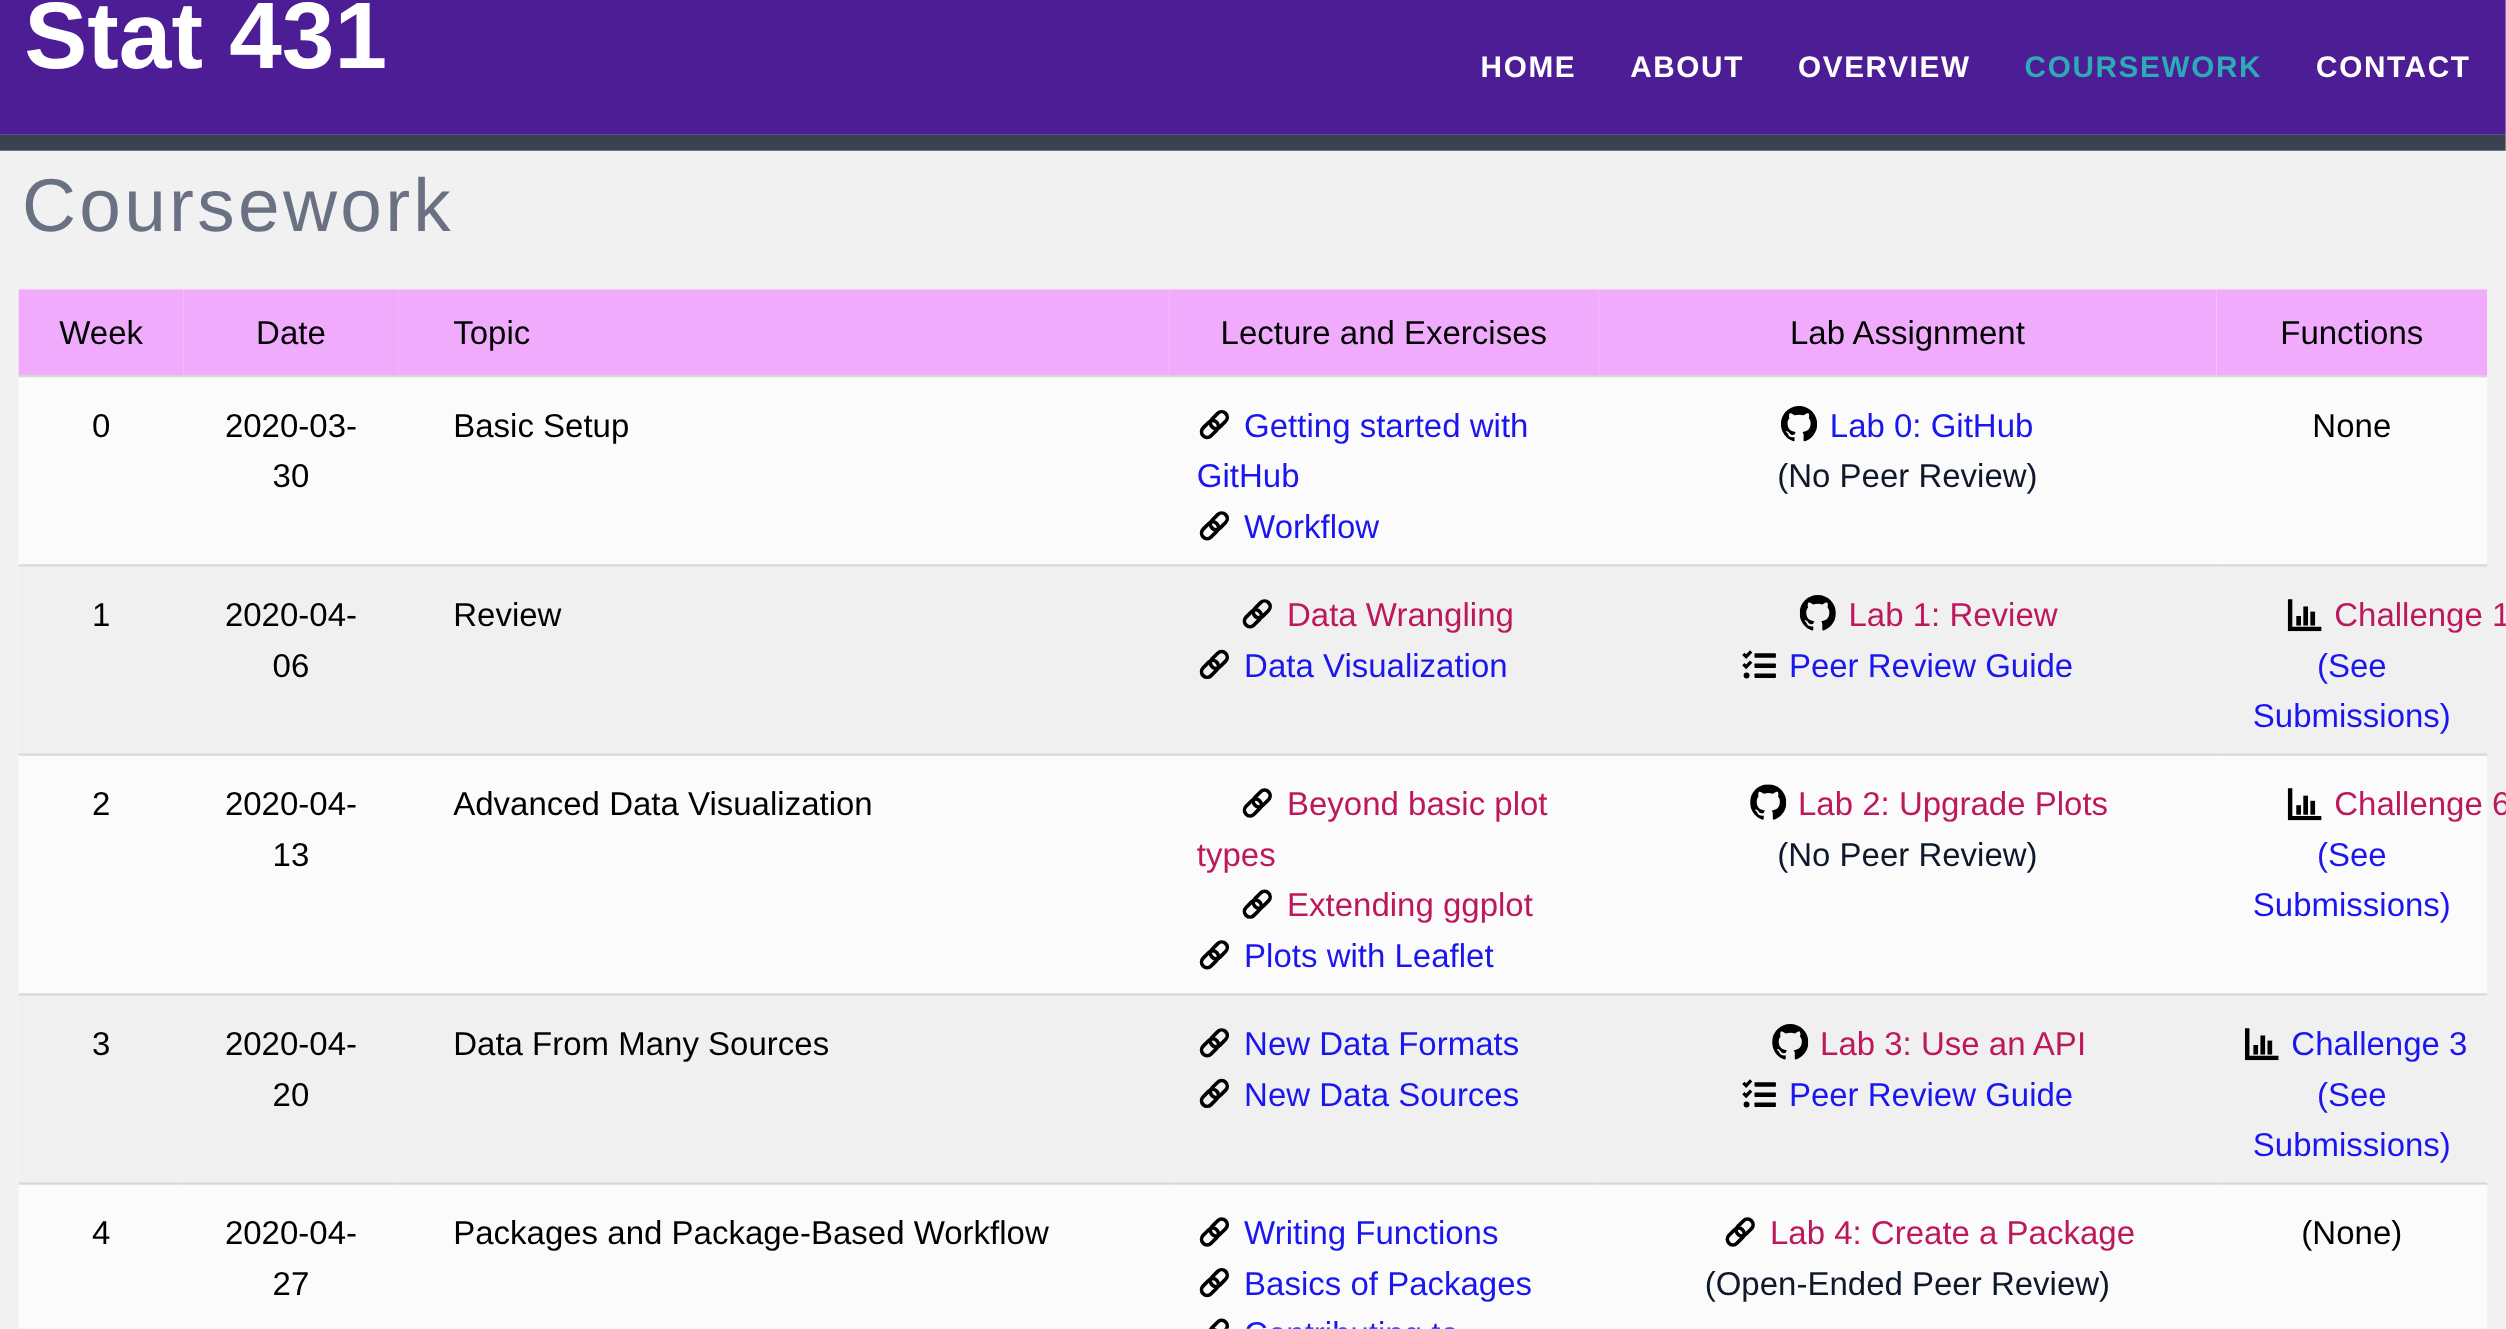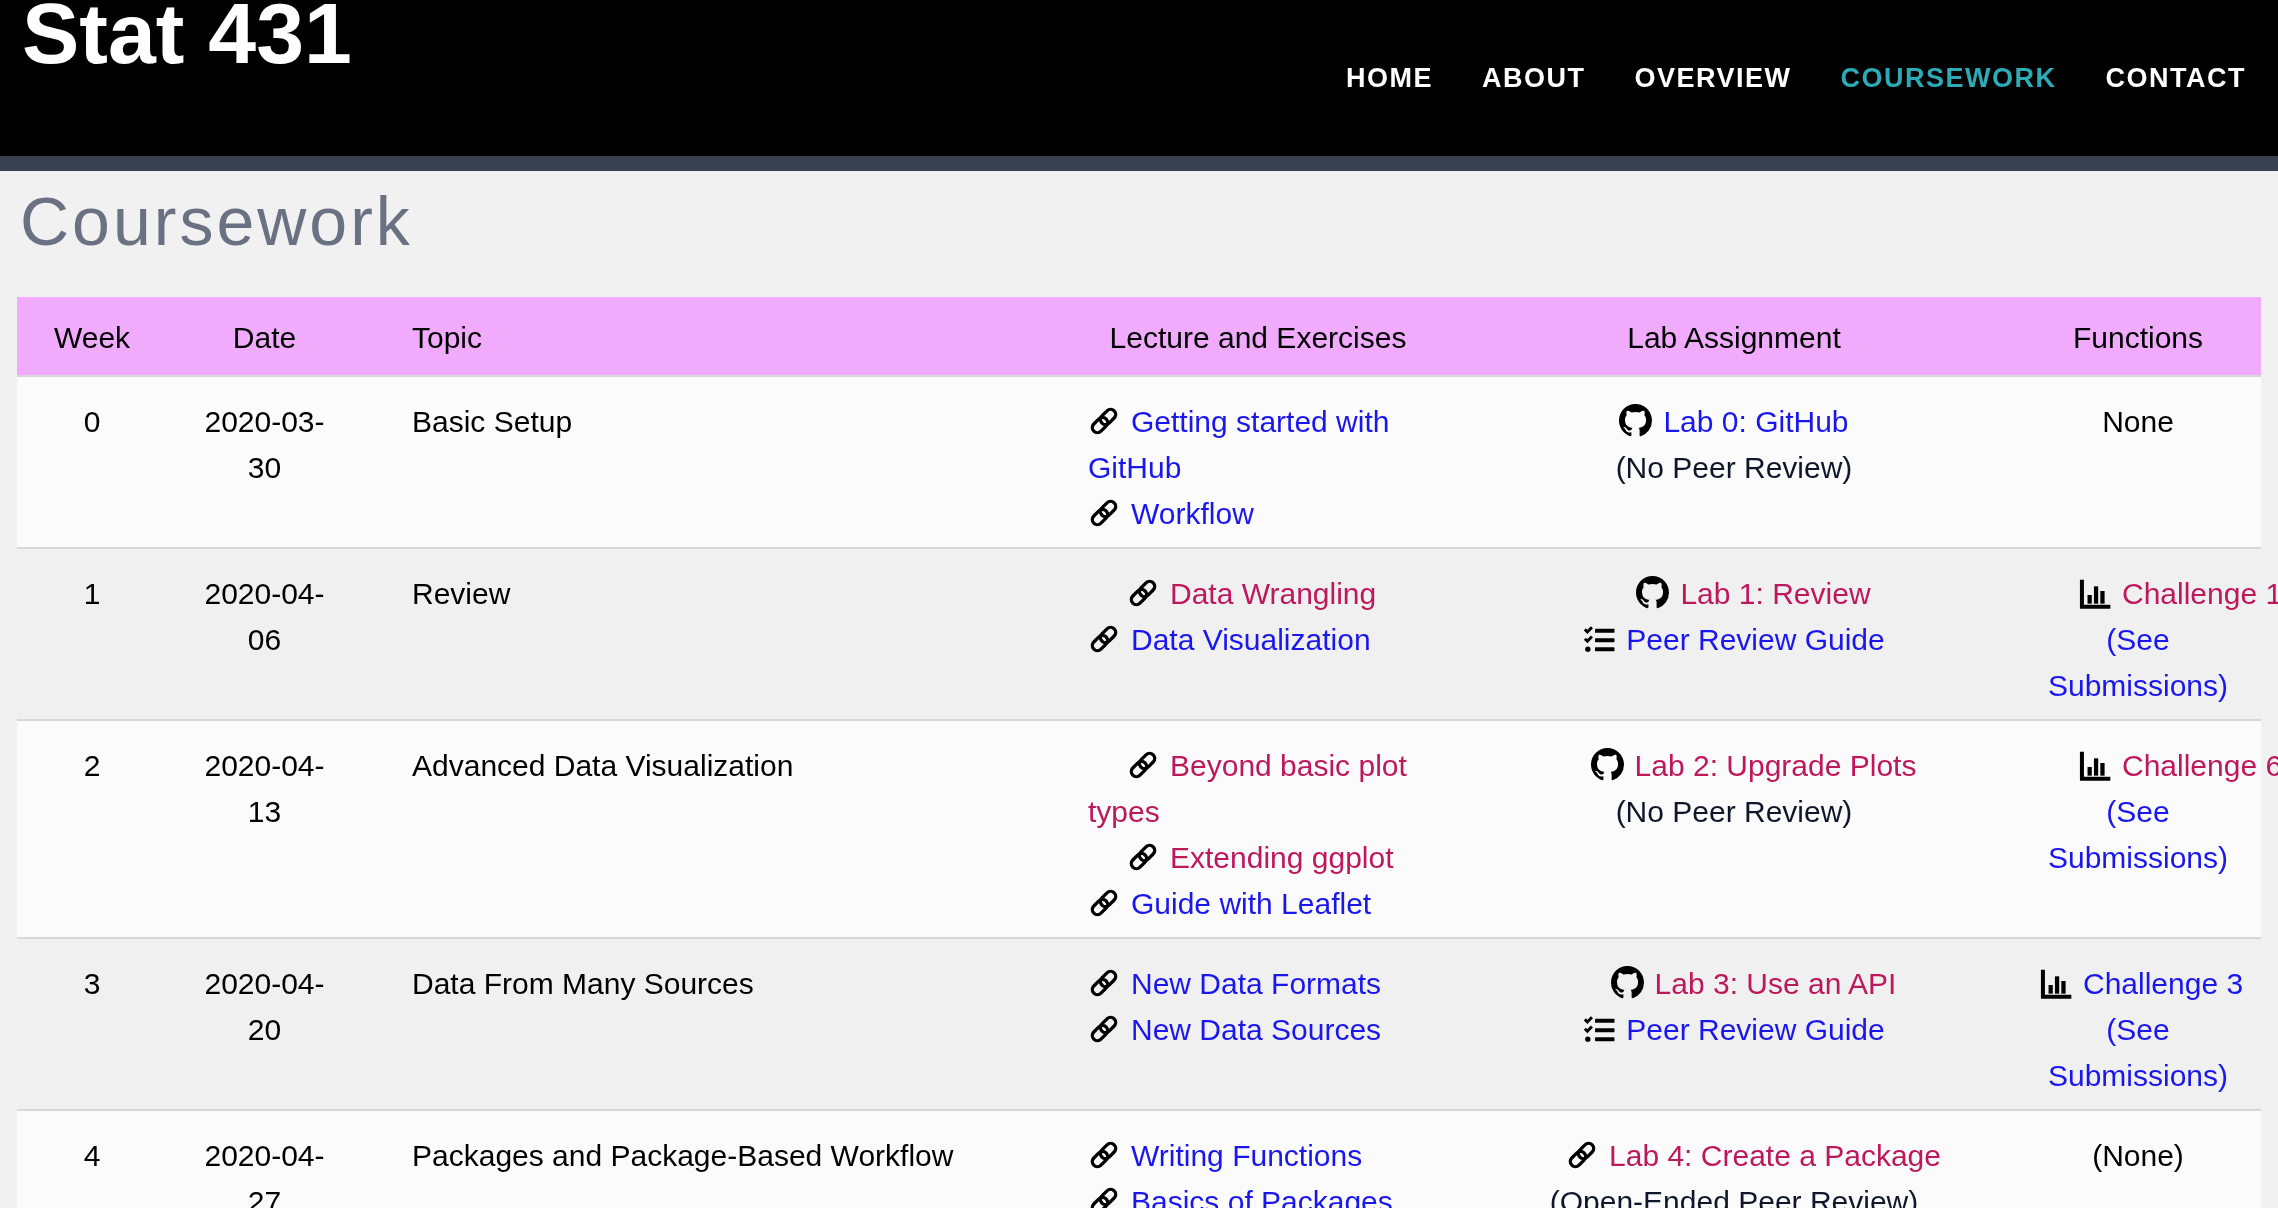--- a/index.html
+++ b/index.html
@@ -4,21 +4,21 @@
 <style>
   html,body{margin:0;padding:0;}
   body{
     width:2278px;height:1208px;overflow:hidden;
     background:#f1f1f2;
     font-family:"Liberation Sans", sans-serif;
     -webkit-font-smoothing:antialiased;
   }
   
   .navbar{
-    height:156px;background:#000000;position:relative;
+    height:122px;background:#4c1d95;position:relative;
     display:flex;align-items:center;justify-content:flex-end;
   }
   .navbar-strip{height:15px;background:#3a4150;}
   .brand{
     position:absolute;left:22px;top:-10px;
     font-size:86px;font-weight:bold;color:#ffffff;line-height:1;
     letter-spacing:0;text-decoration:none;
   }
   .nav{display:flex;align-items:center;gap:49px;padding-right:32px;}
   .nav a{
@@ -182,21 +182,21 @@
       <td class="t-topic">Advanced Data Visualization</td>
       <td>
         <div><a href="#" class="lk v"><svg class="ic" width="32" height="32">
                 <use href="#i-link"></use>
               </svg><span>Beyond basic plot types</span></a></div>
         <div><a href="#" class="lk v"><svg class="ic" width="32" height="32">
                 <use href="#i-link"></use>
               </svg><span>Extending ggplot</span></a></div>
         <div><a href="#" class="lk b"><svg class="ic" width="32" height="32">
                 <use href="#i-link"></use>
-              </svg><span>Guide with Leaflet</span></a></div>
+              </svg><span>Plots with Leaflet</span></a></div>
       </td>
       <td class="t-center">
         <div class="lab-line"><a href="#" class="lk v"><svg class="ic" width="33" height="33">
                 <use href="#i-github"></use>
               </svg><span>Lab 2: Upgrade Plots</span></a></div>
         <div class="note">(No Peer Review)</div>
       </td>
       <td class="t-center">
         <a href="#" class="lk v ch-main"><svg class="ic" width="32" height="32">
               <use href="#i-chart"></use>

